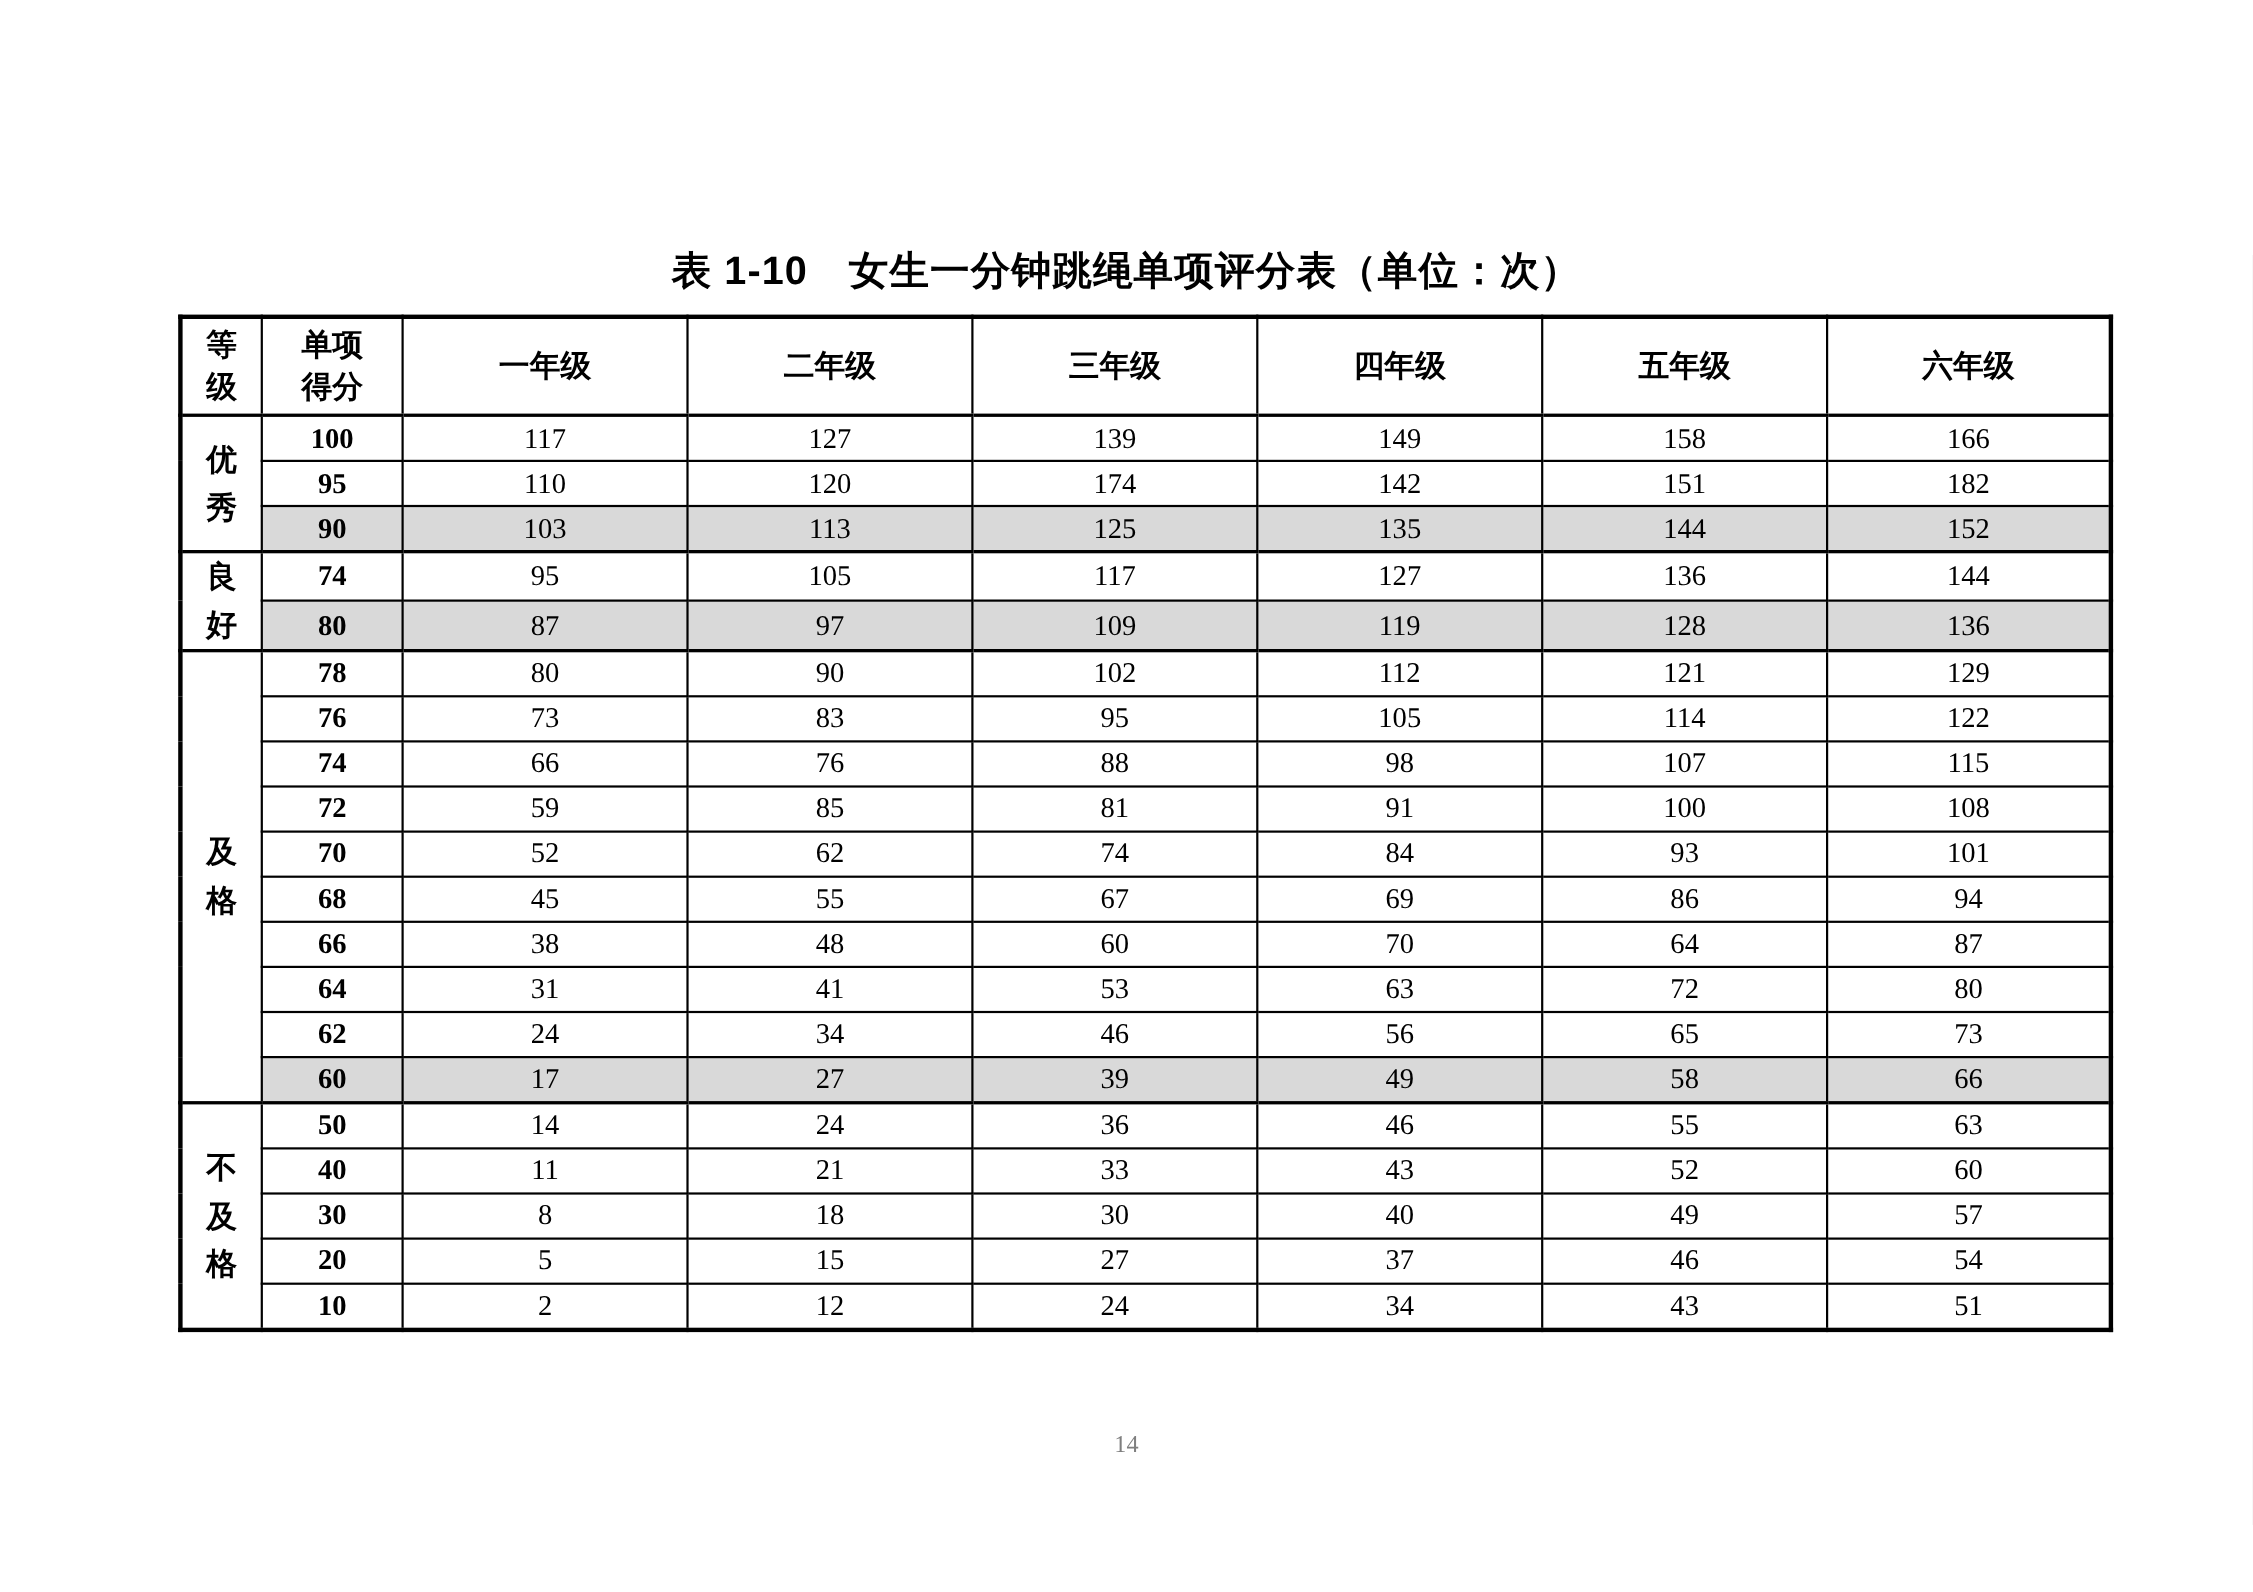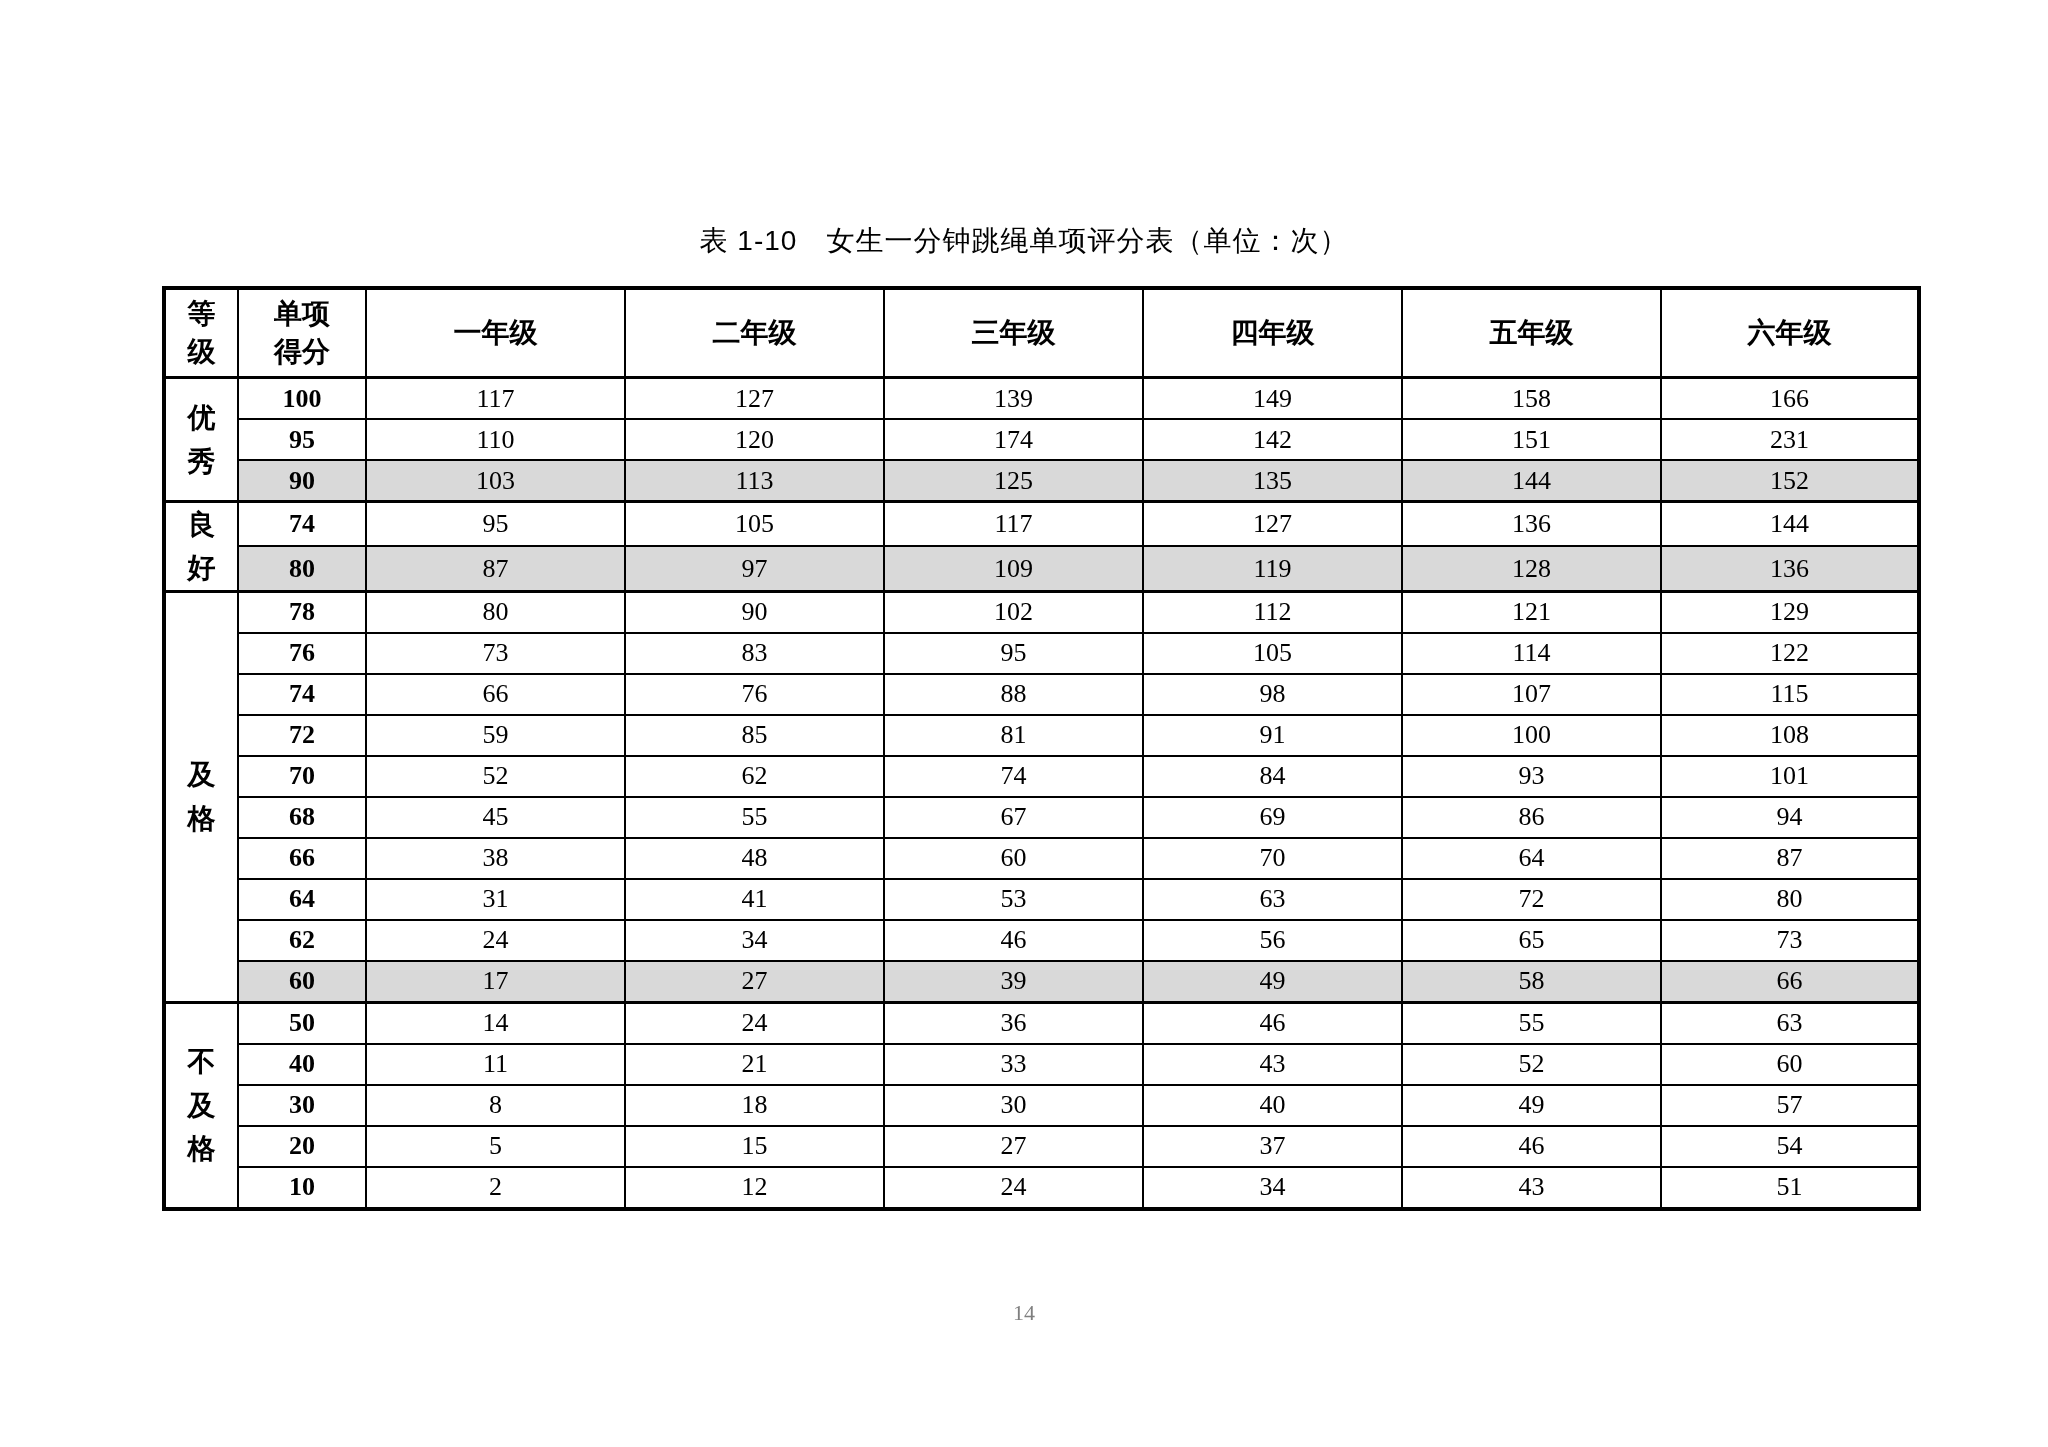--- a/index.html
+++ b/index.html
@@ -7,22 +7,22 @@
     position:relative;
     width:2048px;height:1447px;
     background:#ffffff;
     font-family:"Liberation Sans", sans-serif;
     overflow:hidden;
   }
   .doc-title{
     position:absolute;
     top:222px;left:0;width:100%;
     text-align:center;
-    font-size:28px;
-    font-weight:normal;
+    font-size:36px;
+    font-weight:bold;
     color:#000;
     letter-spacing:1px;
     white-space:pre;
   }
   .tablewrap{
     position:absolute;
     left:162px;top:286px;width:1756px;
   }
   table.score-table{
     border-collapse:collapse;
@@ -122,21 +122,21 @@
           <td>158</td>
           <td>166</td>
         </tr>
         <tr>
           <td class="score">95</td>
           <td>110</td>
           <td>120</td>
           <td>174</td>
           <td>142</td>
           <td>151</td>
-          <td>231</td>
+          <td>182</td>
         </tr>
         <tr class="shaded">
           <td class="score">90</td>
           <td>103</td>
           <td>113</td>
           <td>125</td>
           <td>135</td>
           <td>144</td>
           <td>152</td>
         </tr>

